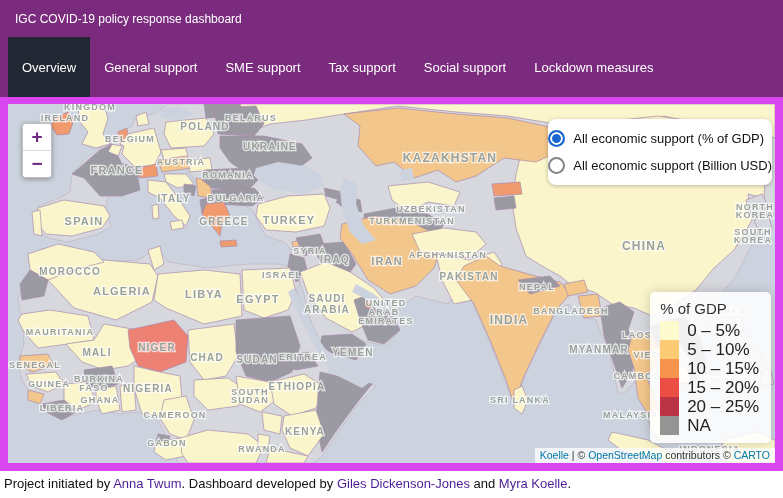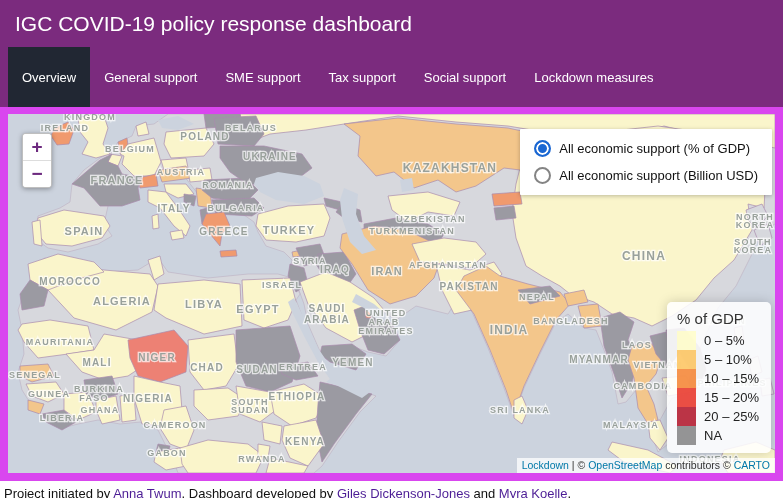--- a/index.html
+++ b/index.html
@@ -1,44 +1,44 @@
 <!DOCTYPE html>
 <html><head>
 <meta charset="utf-8">
 <style>
   html,body{margin:0;padding:0;}
   body{width:783px;font-family:"Liberation Sans",sans-serif;background:#fff;}
   .header{background:#7b2b7e;}
-  .header-title{color:#ffffff;font-size:21px;font-weight:400;padding:12px 15px 11px 15px;}
+  .header-title{color:#ffffff;font-size:12px;font-weight:400;padding:12px 15px 11px 15px;}
   .tabs{display:flex;padding-left:8px;align-items:stretch;height:60px;}
   .tab{color:#fff;font-size:13px;padding:0 14px;display:flex;align-items:center;cursor:pointer;white-space:nowrap;}
   .tab.active{background:#212733;}
   .map-section{background:#d946ef;padding:7px 8px 8px 8px;}
   .map{position:relative;width:767px;height:359px;background:#ccd3de;overflow:hidden;}
   .map svg{display:block;}
   .map polygon{stroke:#a98bad;stroke-width:0.7;stroke-linejoin:round;}
   .map polygon.underlay{stroke:#b9a8bd;stroke-width:0.5;}
   .map polygon.sea{stroke:none;}
   .map-label{font-family:"Liberation Sans",sans-serif;font-weight:bold;fill:#99a19b;letter-spacing:1.2px;
     paint-order:stroke;stroke:rgba(255,255,255,0.72);stroke-width:2.5px;text-anchor:middle;}
   .zoom-ctl{position:absolute;top:19px;left:14px;width:28px;background:#fff;border:1px solid rgba(0,0,0,0.25);
     border-radius:4px;box-shadow:0 1px 5px rgba(0,0,0,0.35);overflow:hidden;}
   .zoom-btn{height:26px;line-height:25px;text-align:center;font-size:19px;font-weight:bold;color:#6d2a7f;cursor:pointer;background:#fff;}
   .zoom-btn + .zoom-btn{border-top:1px solid #ddd;}
-  .radio-panel{position:absolute;top:15px;right:3px;background:#fff;border-radius:1px;padding:11px 14px;
+  .radio-panel{position:absolute;top:15px;right:3px;background:#fff;border-radius:8px;padding:11px 0;
     box-shadow:0 1px 4px rgba(0,0,0,0.25);display:flex;flex-direction:column;gap:10px;}
   .radio-row{display:flex;align-items:center;font-size:13px;color:#111;gap:8px;cursor:pointer;white-space:nowrap;}
   .radio{width:13px;height:13px;border-radius:50%;border:2px solid #848484;background:#fff;flex:none;box-sizing:content-box;}
   .radio.checked{border-color:#1a67d2;background:#1a67d2;box-shadow:inset 0 0 0 2px #fff;}
   .legend{position:absolute;right:4px;bottom:20px;background:rgba(255,255,255,0.86);border-radius:5px;
     padding:8px 12px 8px 10px;box-shadow:0 0 12px rgba(0,0,0,0.18);}
   .legend-title{font-size:15px;color:#333;margin-bottom:4px;}
   .legend-row{display:flex;align-items:center;height:19px;}
   .legend-swatch{width:19px;height:19px;flex:none;opacity:0.85;}
-  .legend-label{font-size:13px;color:#222;margin-left:8px;line-height:19px;}
+  .legend-label{font-size:17px;color:#222;margin-left:8px;line-height:19px;}
   .attribution{position:absolute;right:0;bottom:0;background:rgba(255,255,255,0.75);font-size:10.5px;
     padding:1px 5px 2px 5px;color:#333;white-space:nowrap;}
   .attribution .link{color:#0078A8;cursor:pointer;}
   .footer{background:#fff;padding:5px 0 0 4px;font-size:13px;color:#111;height:23px;}
   .footer .link{color:#4c1d95;cursor:pointer;}
 </style>
 </head>
 <body>
 
 <div class="header">
@@ -285,17 +285,17 @@
       <div class="legend-row">
         <span class="legend-swatch" style="background: rgb(176, 18, 38);"></span>
         <span class="legend-label">20 – 25%</span>
       </div>
       <div class="legend-row">
         <span class="legend-swatch" style="background: rgb(130, 130, 130);"></span>
         <span class="legend-label">NA</span>
       </div>
     </div>
 
-    <div class="attribution"><span class="link">Lockdown</span><span> | © </span><span class="link">OpenStreetMap</span><span> contributors © </span><span class="link">CARTO</span></div>
+    <div class="attribution"><span class="link">Koelle</span><span> | © </span><span class="link">OpenStreetMap</span><span> contributors © </span><span class="link">CARTO</span></div>
   </div>
 </div>
 
 <div class="footer"><span>Project initiated by </span><span class="link">Anna Twum</span><span>. Dashboard developed by </span><span class="link">Giles Dickenson-Jones</span><span> and </span><span class="link">Myra Koelle</span><span>.</span></div>
 
 </body></html>

